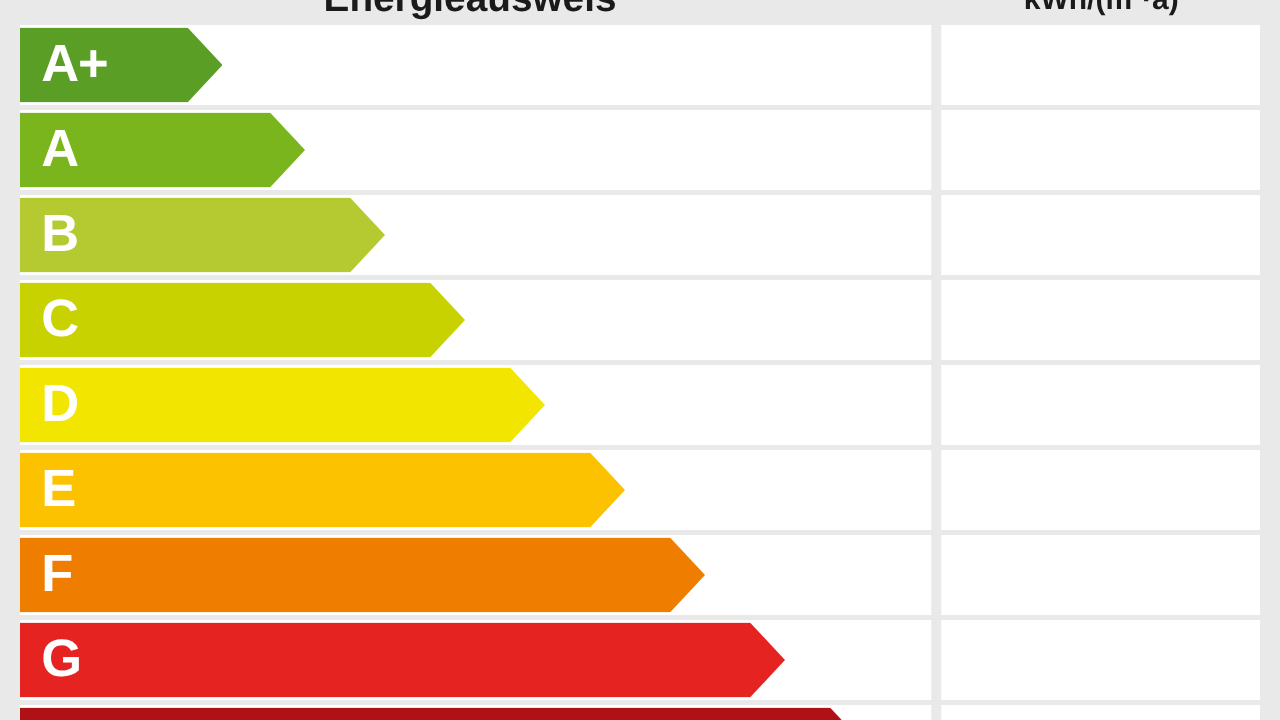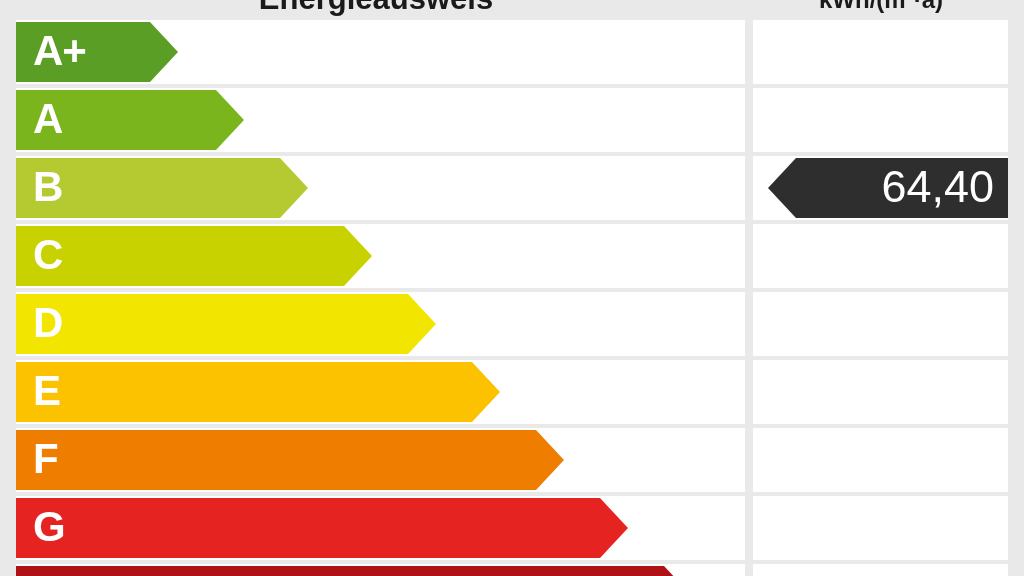--- a/index.html
+++ b/index.html
@@ -171,24 +171,20 @@
       <div class="bar-label">A</div>
     </div>
     <div class="row" style="top: 156px;">
       <div class="row-left-bg"></div>
       <div class="row-right-bg"></div>
     </div>
     <div class="bar" style="top: 158px; width: 292px;">
       <div class="bar-shape" style="background: rgb(180, 202, 48);"></div>
       <div class="bar-label">B</div>
     </div>
-    <div class="value-badge" style="top: 158px; left: 768px; width: 240px;">
-      <div class="value-badge-shape"></div>
-      <div class="value-badge-text">64,40</div>
-    </div>
     <div class="row" style="top: 224px;">
       <div class="row-left-bg"></div>
       <div class="row-right-bg"></div>
     </div>
     <div class="bar" style="top: 226px; width: 356px;">
       <div class="bar-shape" style="background: rgb(200, 210, 0);"></div>
       <div class="bar-label">C</div>
     </div>
     <div class="row" style="top: 292px;">
       <div class="row-left-bg"></div>

